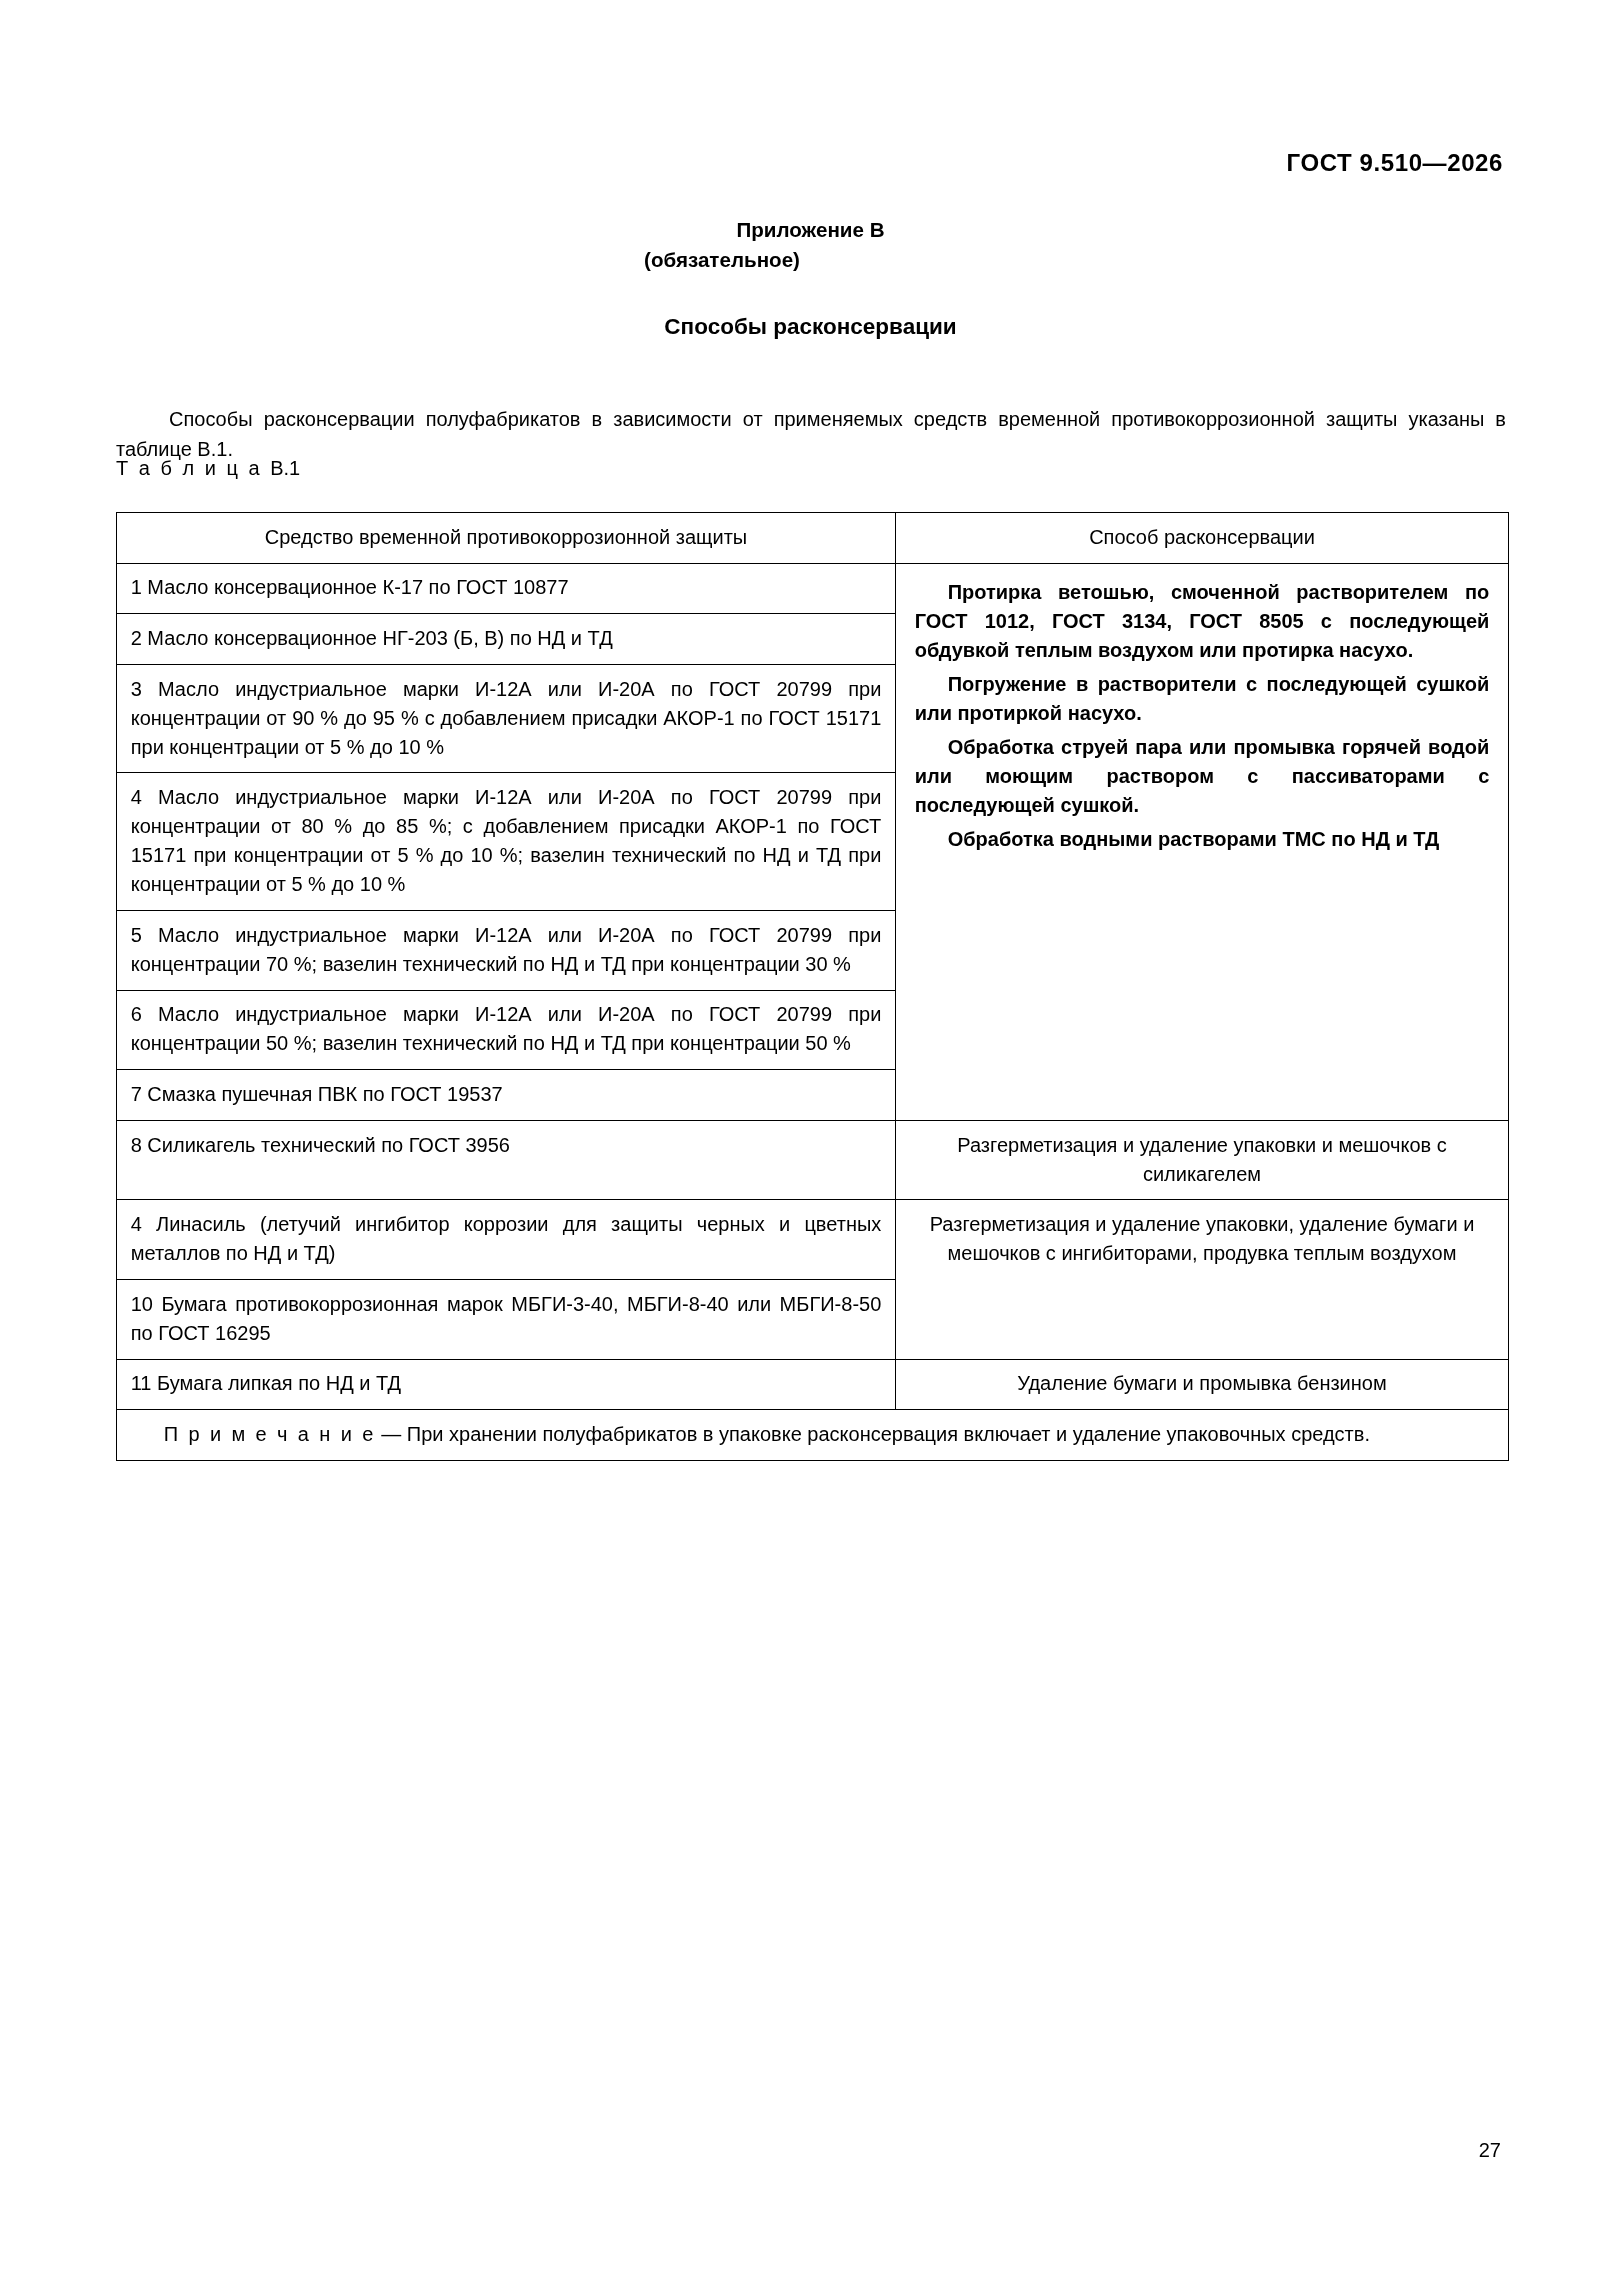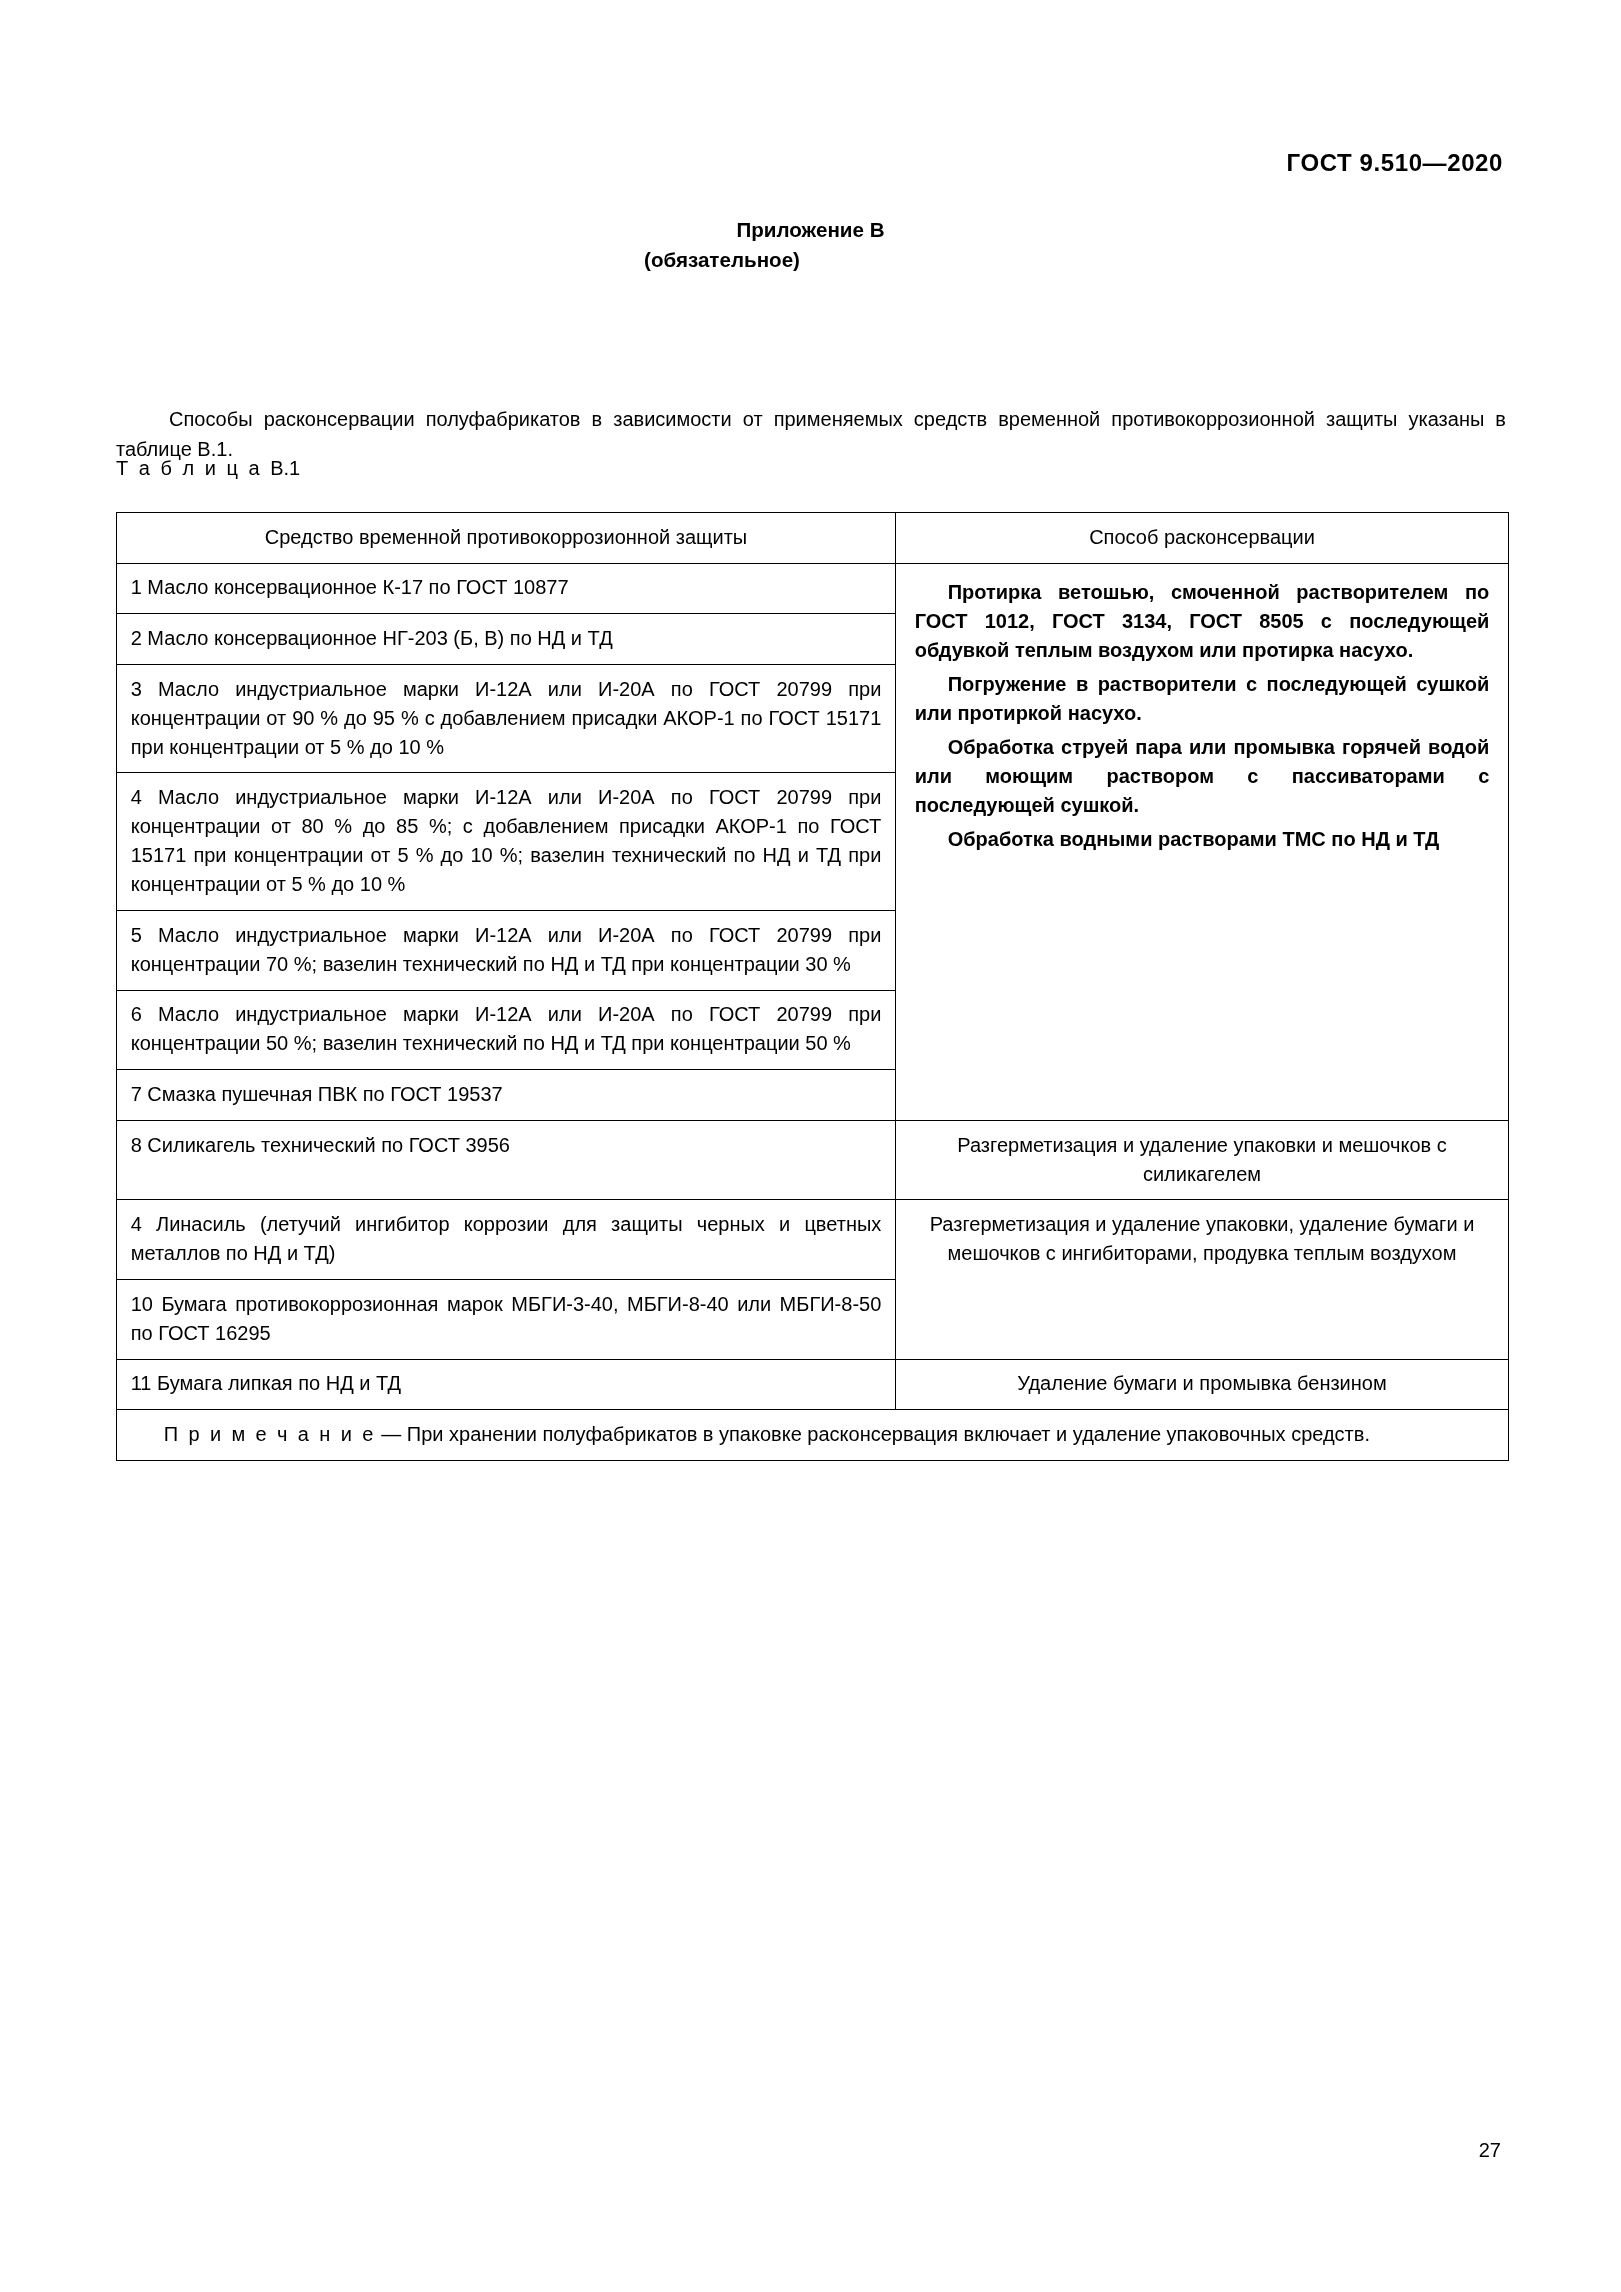--- a/index.html
+++ b/index.html
@@ -134,24 +134,25 @@
     top: 2139px;
     right: 120px;
     font-size: 20px;
   }
 </style>
 </head>
 <body>
 
 <div class="page">
 
-  <div class="header">ГОСТ 9.510—2020</div>
+  <div class="header">ГОСТ 9.510—2026</div>
 
   <div class="appendix-title">Приложение В</div>
   <div class="appendix-sub">(обязательное)</div>
+  <div class="section-title">Способы расконсервации</div>
 
   <div class="intro">Способы расконсервации полуфабрикатов в зависимости от применяемых средств временной противокоррозионной защиты указаны в таблице В.1.</div>
 
   <div class="table-caption">
     <span>Т а б л и ц а</span>
     <span class="nospace">В.1</span>
   </div>
 
   <table class="main">
     <colgroup>

